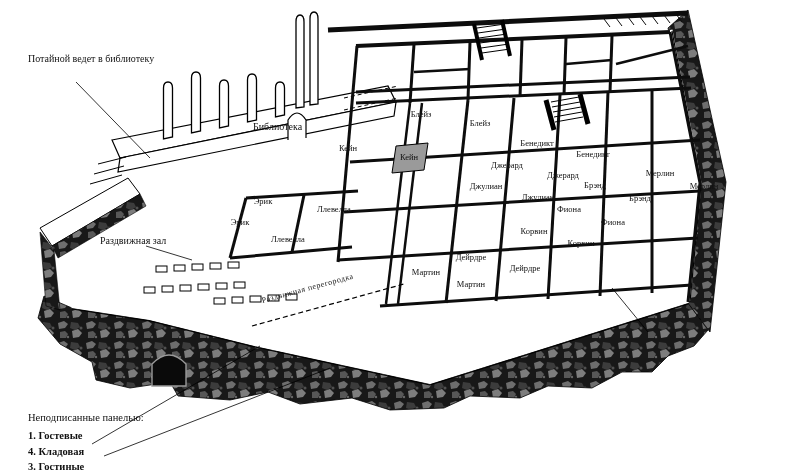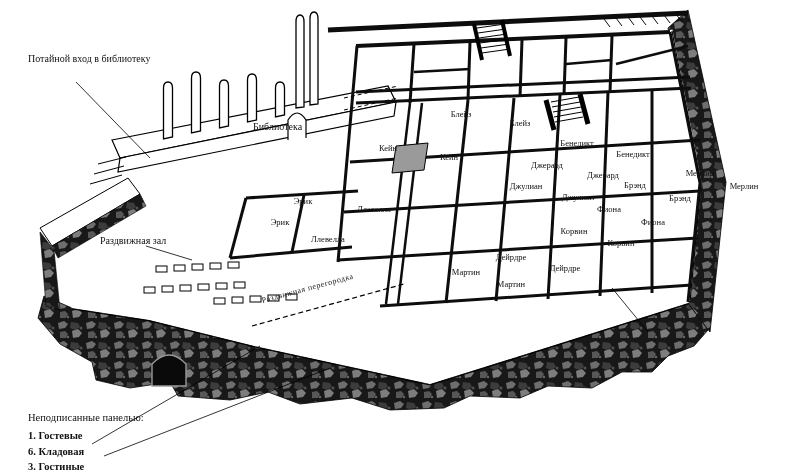--- a/index.html
+++ b/index.html
@@ -1,21 +1,21 @@
 <!DOCTYPE html>
 <html><head>
 <meta charset="utf-8">
 <style>
   html,body{margin:0;padding:0;background:#fff;}
   .stage{position:relative;width:800px;height:472px;background:#fff;overflow:hidden;
          font-family:"Liberation Serif", serif;color:#111;}
   .stage svg{position:absolute;left:0;top:0;}
   .labels{position:absolute;left:0;top:0;width:800px;height:472px;pointer-events:none;}
   .room-label{position:absolute;transform:translate(-50%,-50%);
-              font-size:8.5px;line-height:1;white-space:nowrap;color:#111;margin-left:40px;}
+              font-size:8.5px;line-height:1;white-space:nowrap;color:#111;}
   .annot{position:absolute;font-size:10px;line-height:1.35;color:#111;}
   .annot .ln{display:block;white-space:nowrap;}
   .rot{transform-origin:left center;transform:rotate(-15deg);font-size:8px;letter-spacing:.5px;}
   .legend{position:absolute;left:28px;top:410px;font-size:10.5px;line-height:1.5;}
   .legend ul{list-style:none;margin:2px 0 0 0;padding:0;}
   .legend li{white-space:nowrap;font-weight:bold;}
 </style>
 </head>
 <body>
 
@@ -174,35 +174,35 @@
       <path d="M146,246 L192,260"></path>
       <path d="M648,332 L612,288"></path>
       <path d="M92,444 L260,346"></path>
       <path d="M104,456 L330,368"></path>
     </g>
   </svg>
 
   <div class="labels">
 
     <div class="annot" style="left:28px;top:52px;">
-      <span class="ln">Потайной вход в библиотеку</span>
+      <span class="ln">Потайной ведет в библиотеку</span>
     </div>
 
     <div class="annot" style="left:205px;top:120px;margin-left:48px;">Библиотека</div>
 
     <div class="annot" style="left:100px;top:234px;">Раздвижная зал</div>
 
     <div class="annot rot" style="left:262px;top:296px;">Раздвижная перегородка</div>
 
 
     <div class="legend">
       <span>Неподписанные панелью:</span>
       <ul>
           <li>1. Гостевые</li>
-          <li>6. Кладовая</li>
+          <li>4. Кладовая</li>
           <li>3. Гостиные</li>
         </ul>
     </div>
 
     <div>
         <span class="room-label" style="left: 421px; top: 114px;">Блейз</span>
         <span class="room-label" style="left: 480px; top: 123px;">Блейз</span>
         <span class="room-label" style="left: 348px; top: 148px;">Кейн</span>
         <span class="room-label" style="left: 409px; top: 157px;">Кейн</span>
         <span class="room-label" style="left: 537px; top: 143px;">Бенедикт</span>

